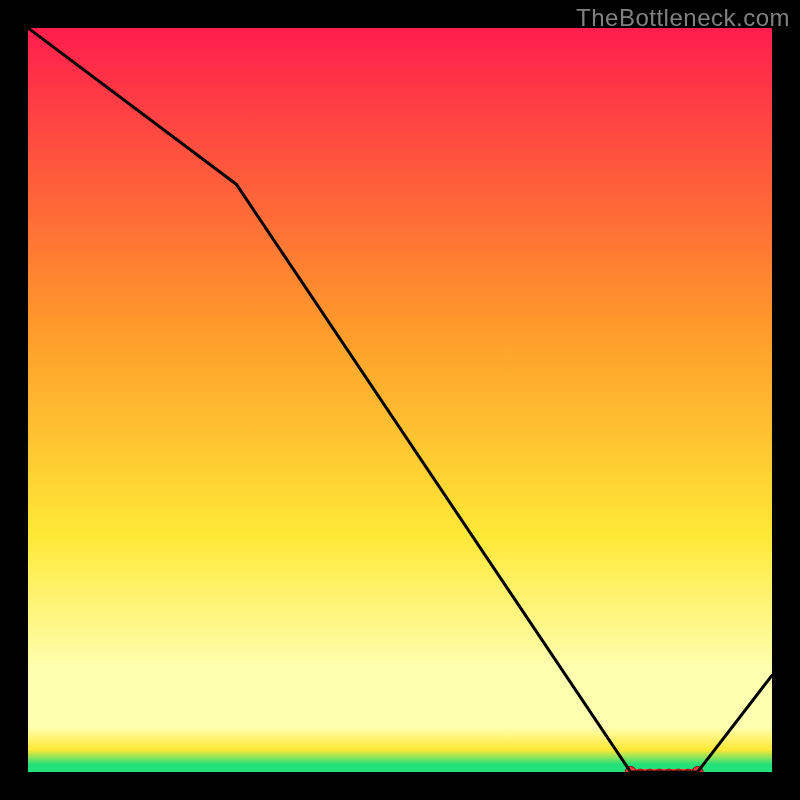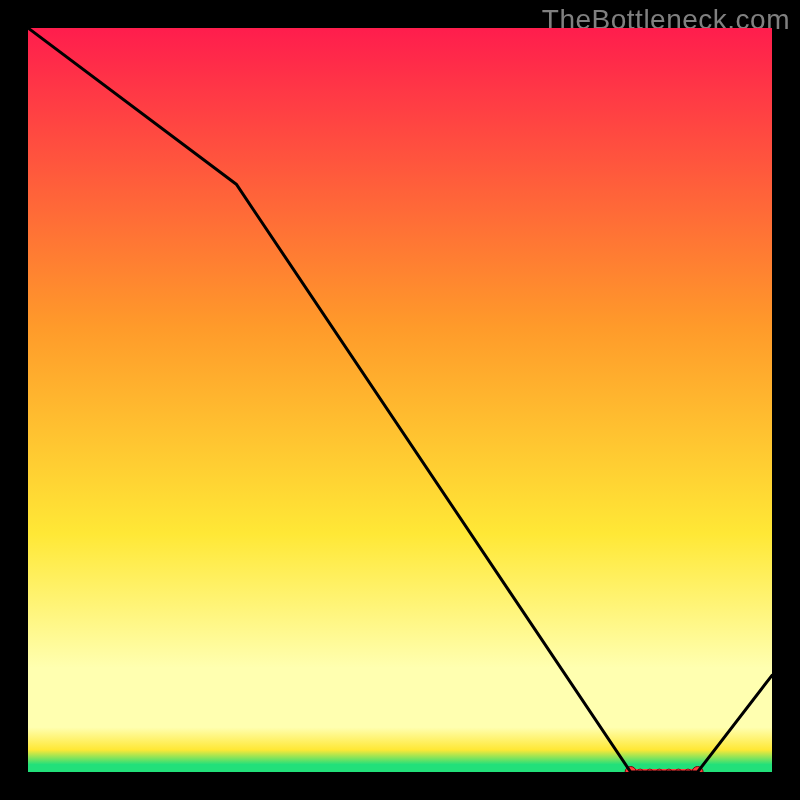--- a/index.html
+++ b/index.html
@@ -15,21 +15,21 @@
     position: relative;
     width: 800px;
     height: 800px;
     background: #000;
   }
   .attribution {
     position: absolute;
     top: 4px;
     right: 10px;
     color: #808080;
-    font-size: 28px;
+    font-size: 24px;
     font-weight: 400;
     letter-spacing: 0.5px;
   }
   .plot {
     position: absolute;
     left: 28px;
     top: 28px;
     width: 744px;
     height: 744px;
   }

